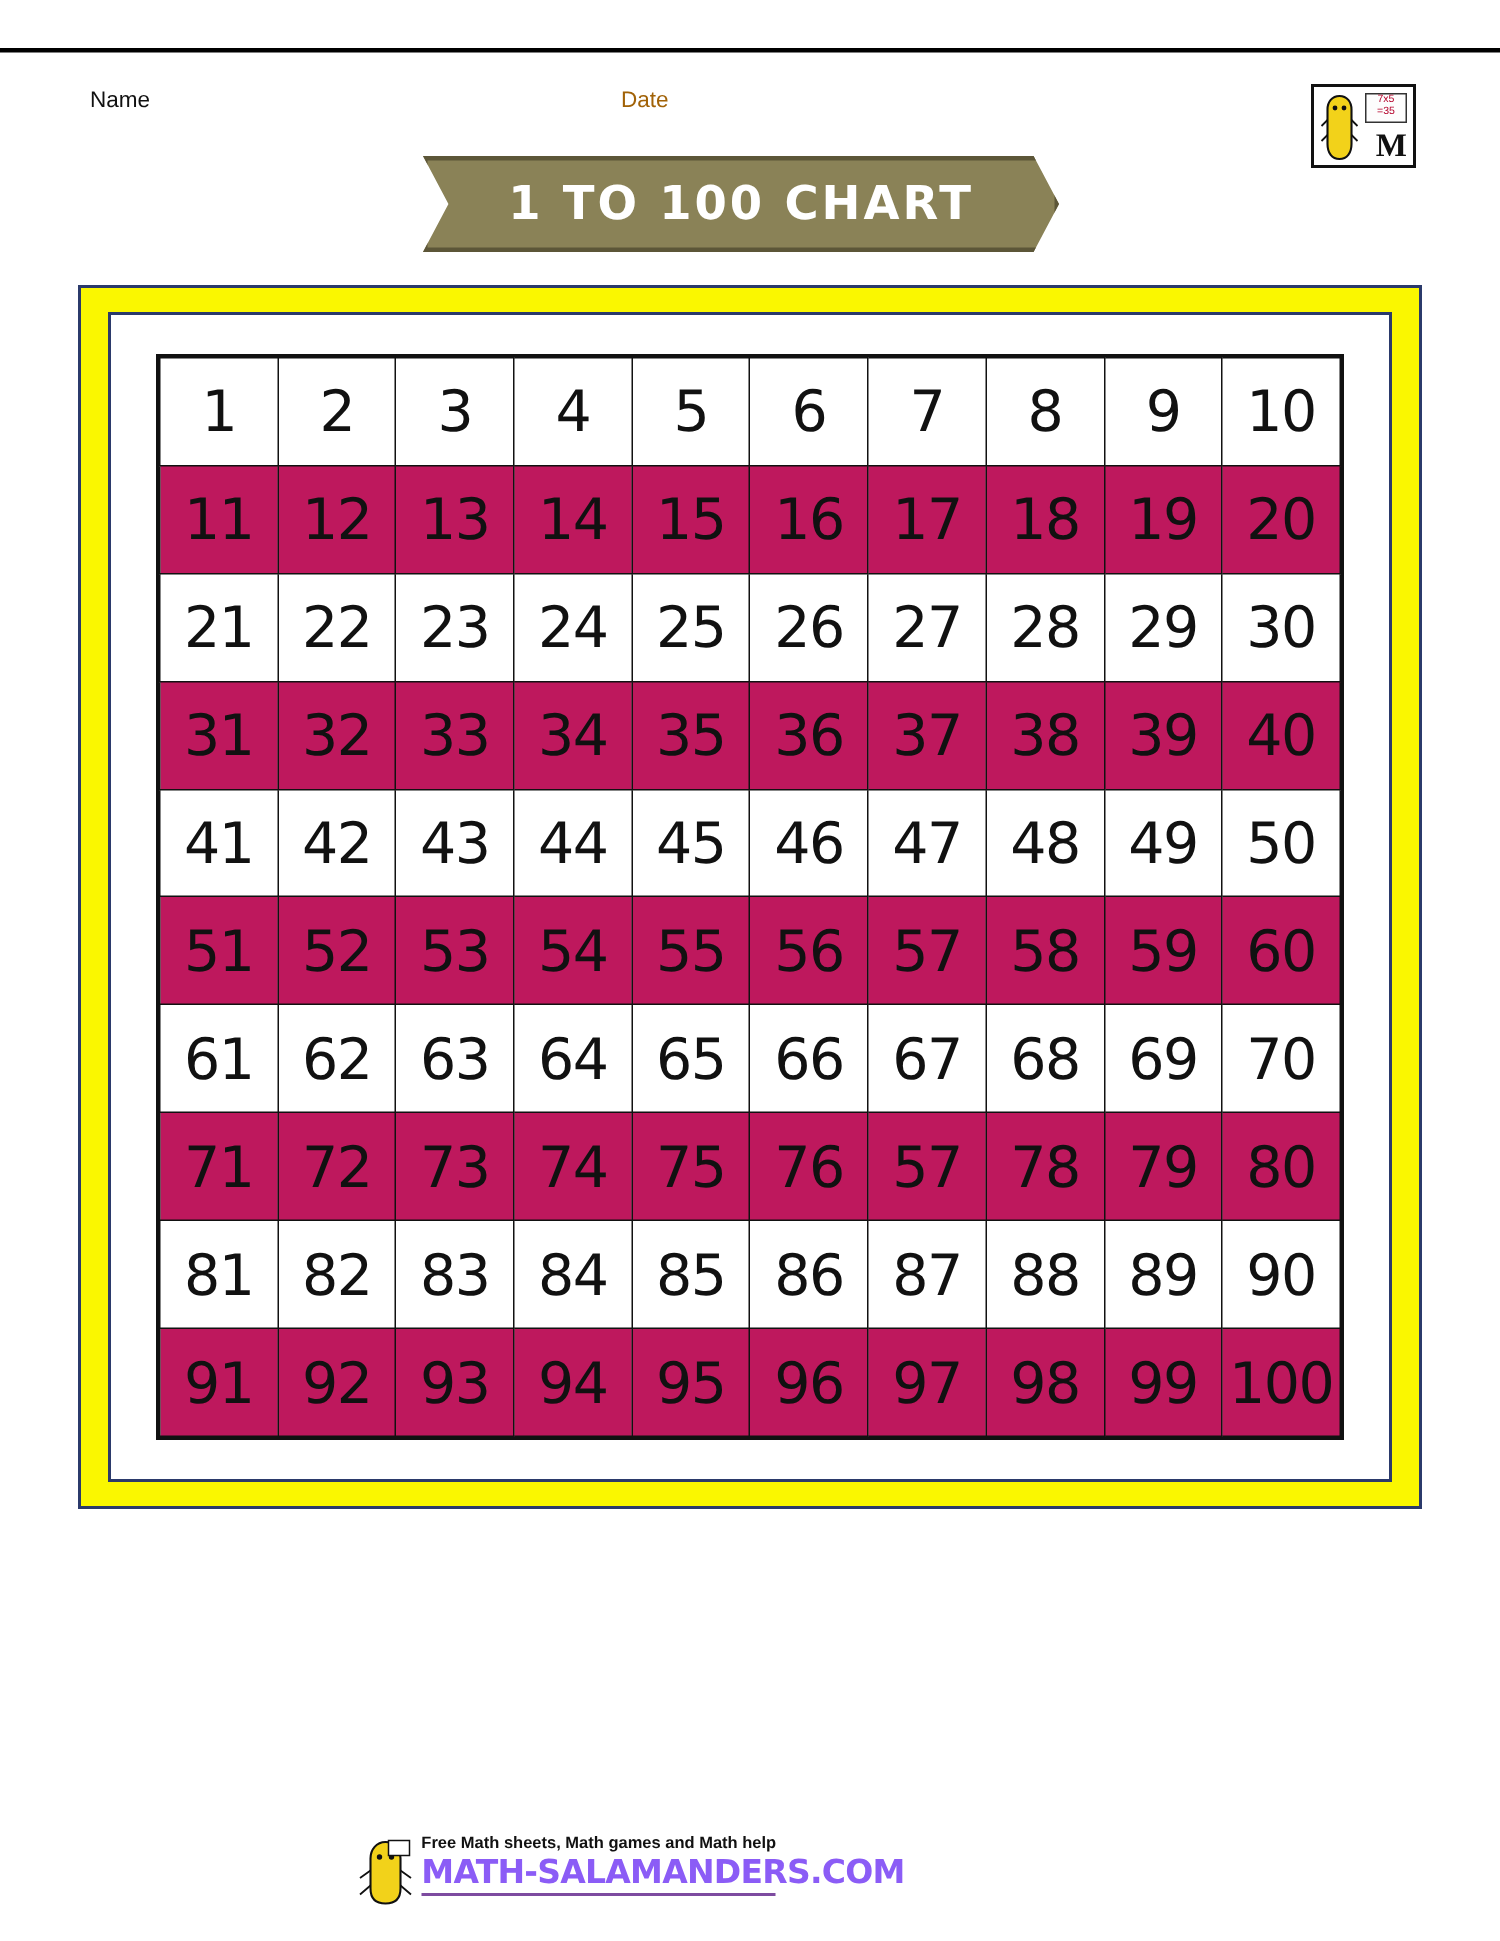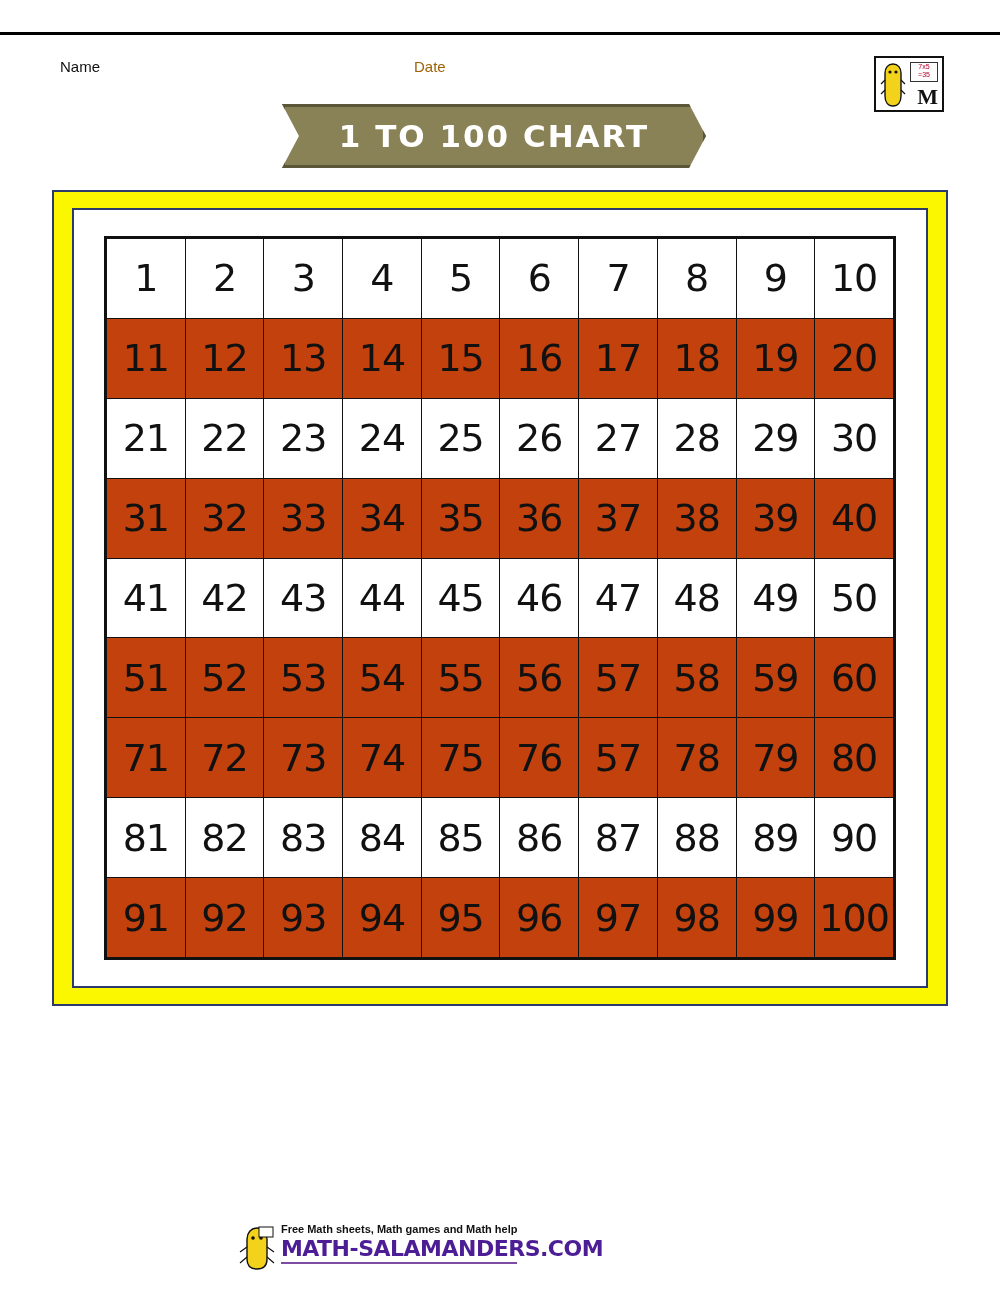--- a/index.html
+++ b/index.html
@@ -161,21 +161,21 @@
     border: 1px solid #111111;
     text-align: center;
     vertical-align: middle;
     font-size: 38px;
     color: #111111;
     font-family: "DejaVu Sans", sans-serif;
     font-weight: 500;
     letter-spacing: -1px;
   }
   table.grid tr.shaded td {
-    background: #c2410c;
+    background: #be185d;
   }
   table.grid tr.plain td {
     background: #ffffff;
   }
 
   
   .footer {
     position: absolute;
     left: 0;
     bottom: 30px;
@@ -196,21 +196,21 @@
   }
   .footer-line1 {
     font-size: 11px;
     font-weight: bold;
     color: #111111;
     text-align: left;
   }
   .footer-line2 {
     font-size: 22px;
     font-weight: bold;
-    color: #4c1d95;
+    color: #8b5cf6;
     font-family: "DejaVu Sans", sans-serif;
     letter-spacing: -0.5px;
     text-align: right;
     margin-top: 1px;
   }
   .footer-rule {
     width: 236px;
     height: 2px;
     background: #7d4ba0;
     margin-top: 1px;
@@ -314,20 +314,32 @@
               <td>51</td>
               <td>52</td>
               <td>53</td>
               <td>54</td>
               <td>55</td>
               <td>56</td>
               <td>57</td>
               <td>58</td>
               <td>59</td>
               <td>60</td>
+            </tr>
+            <tr class="plain">
+              <td>61</td>
+              <td>62</td>
+              <td>63</td>
+              <td>64</td>
+              <td>65</td>
+              <td>66</td>
+              <td>67</td>
+              <td>68</td>
+              <td>69</td>
+              <td>70</td>
             </tr>
             <tr class="shaded">
               <td>71</td>
               <td>72</td>
               <td>73</td>
               <td>74</td>
               <td>75</td>
               <td>76</td>
               <td>57</td>
               <td>78</td>

